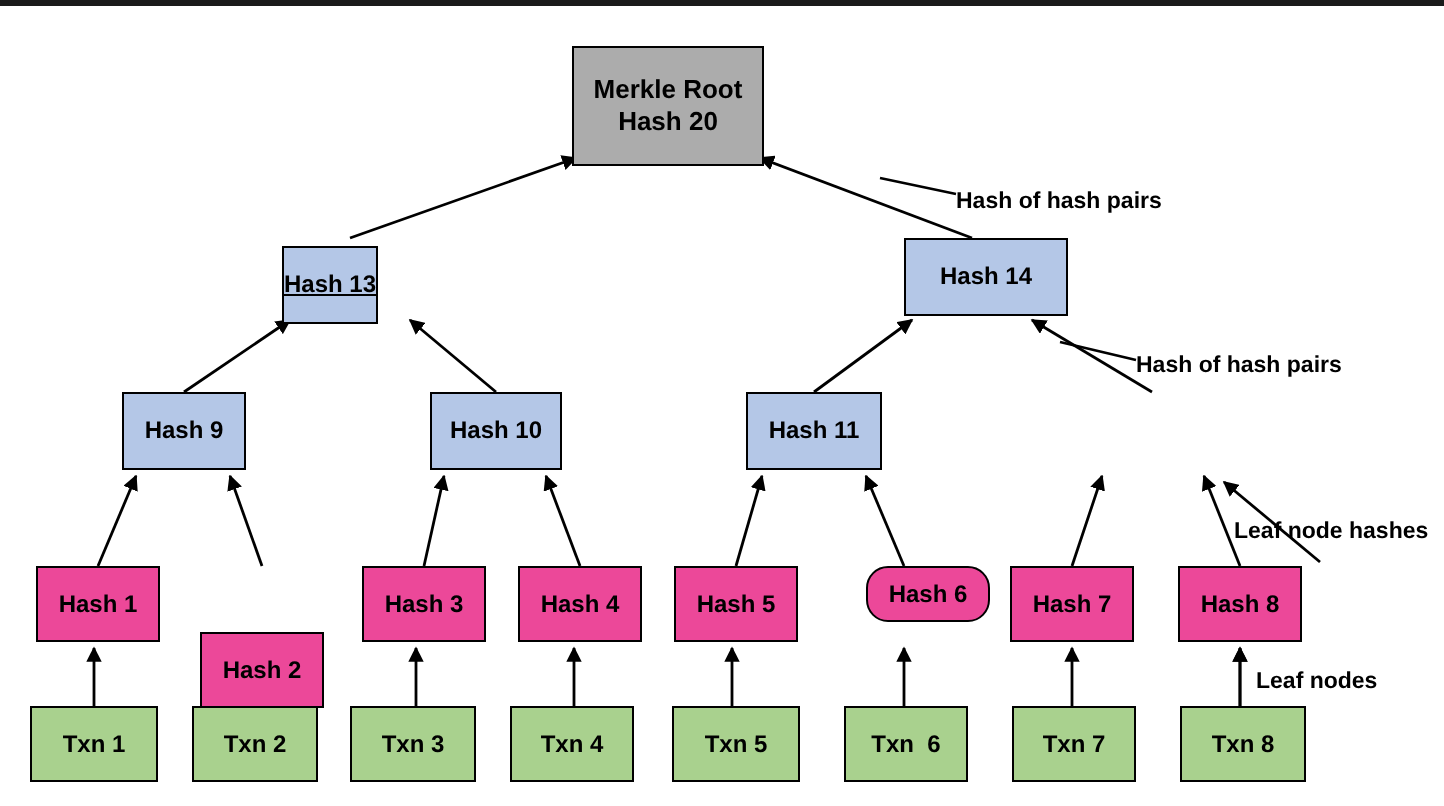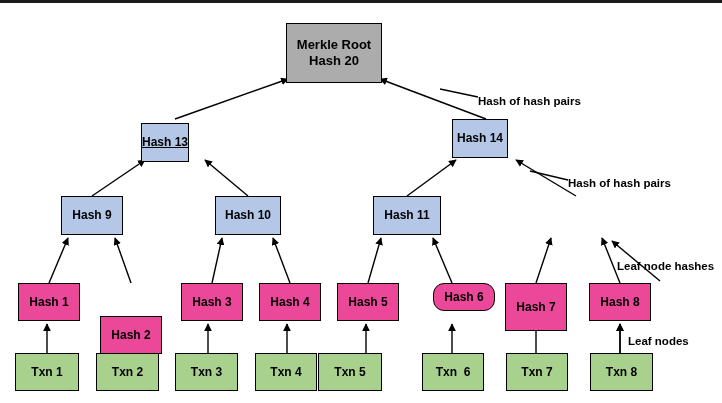--- a/index.html
+++ b/index.html
@@ -102,40 +102,40 @@
       <line x1="568" y1="177" x2="530" y2="168"></line>
     </g>
   </svg>
 
   <div class="node root" style="left:286px; top:20px; width:96px; height:60px;">
     <span>Merkle Root</span>
     <span>Hash 20</span>
   </div>
 
   <div class="node branch" style="left:141px; top:120px; width:48px; height:39px;text-decoration:underline;">Hash 13</div>
-  <div class="node branch" style="left:452px; top:116px; width:56px; height:39px;">Hash 14</div>
+  <div class="node branch" style="left:452px; top:116px; width:82px; height:39px;">Hash 14</div>
 
   <div class="node branch" style="left:61px; top:193px; width:62px; height:39px;">Hash 9</div>
   <div class="node branch" style="left:215px; top:193px; width:66px; height:39px;">Hash 10</div>
   <div class="node branch" style="left:373px; top:193px; width:68px; height:39px;">Hash 11</div>
 
   <div class="node leafhash" style="left:18px; top:280px; width:62px; height:38px;">Hash 1</div>
   <div class="node leafhash" style="left:100px; top:280px; width:62px; height:38px;margin-top:33px;">Hash 2</div>
   <div class="node leafhash" style="left:181px; top:280px; width:62px; height:38px;">Hash 3</div>
   <div class="node leafhash" style="left:259px; top:280px; width:62px; height:38px;">Hash 4</div>
   <div class="node leafhash" style="left:337px; top:280px; width:62px; height:38px;">Hash 5</div>
   <div class="node leafhash" style="left:433px; top:280px; width:62px; height:28px;border-radius:11px;">Hash 6</div>
-  <div class="node leafhash" style="left:505px; top:280px; width:62px; height:48px;">Hash 7</div>
+  <div class="node leafhash" style="left:505px; top:280px; width:62px; height:38px;">Hash 7</div>
   <div class="node leafhash" style="left:589px; top:280px; width:62px; height:38px;">Hash 8</div>
 
   <div class="node txn" style="left:15px; top:350px; width:64px; height:38px;">Txn 1</div>
   <div class="node txn" style="left:96px; top:350px; width:63px; height:38px;">Txn 2</div>
   <div class="node txn" style="left:175px; top:350px; width:63px; height:38px;">Txn 3</div>
   <div class="node txn" style="left:255px; top:350px; width:62px; height:38px;">Txn 4</div>
-  <div class="node txn" style="left:318px; top:350px; width:64px; height:38px;">Txn 5</div>
+  <div class="node txn" style="left:336px; top:350px; width:64px; height:38px;">Txn 5</div>
   <div class="node txn" style="left:422px; top:350px; width:62px; height:38px;">Txn  6</div>
   <div class="node txn" style="left:506px; top:350px; width:62px; height:38px;">Txn 7</div>
   <div class="node txn" style="left:590px; top:350px; width:63px; height:38px;">Txn 8</div>
 
   <div class="label" style="left:478px; top:92px;">Hash of hash pairs</div>
   <div class="label" style="left:568px; top:174px;">Hash of hash pairs</div>
   <div class="label" style="left:617px; top:257px;">Leaf node hashes</div>
   <div class="label" style="left:628px; top:332px;">Leaf nodes</div>
 
 </div>

